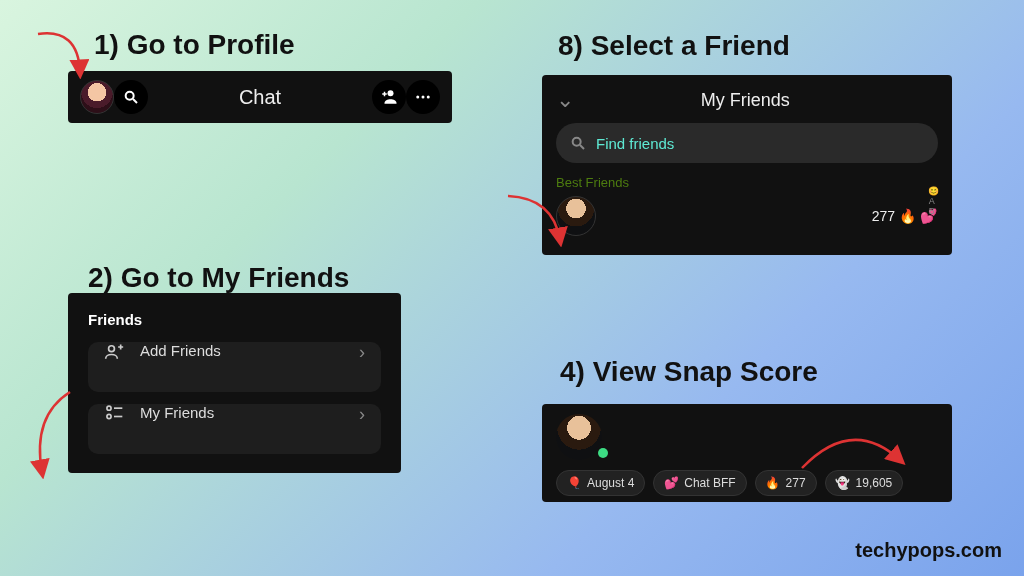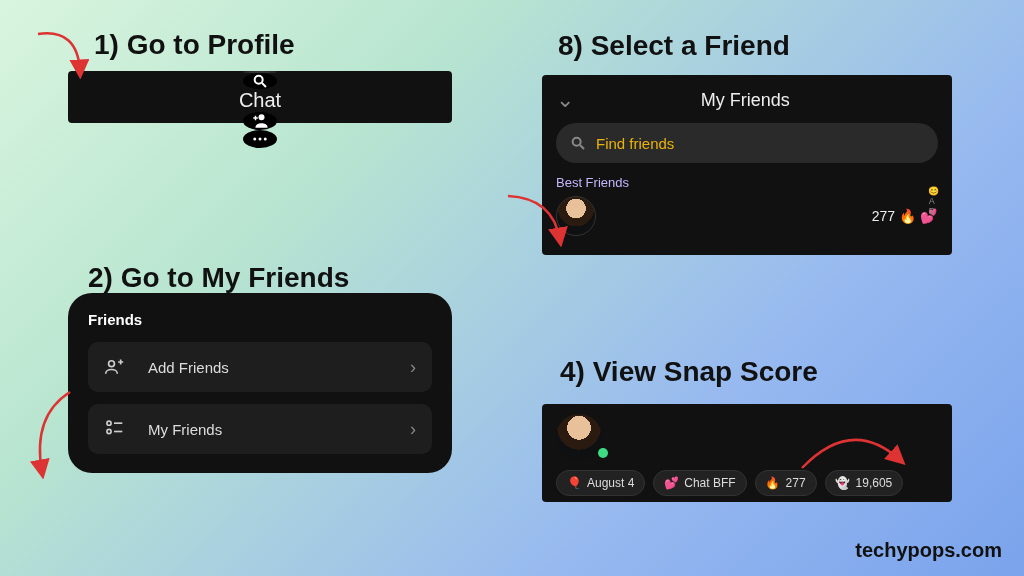--- a/index.html
+++ b/index.html
@@ -20,59 +20,57 @@
   .panel {
     position: absolute;
     background: #111;
     color: #eee;
     border-radius: 4px;
   }
   
   .chat-bar {
     left: 68px; top: 71px; width: 384px; height: 52px;
     display: flex; align-items: center; padding: 0 12px;
-    flex-direction: column;
   }
   .avatar-sm {
     width: 34px; height: 34px; border-radius: 50%;
     background: radial-gradient(circle at 50% 35%, #f4c6a4 0 35%, #4a1b2a 35% 60%, #2d0f18 60% 100%);
     border: 1px solid #333;
   }
   .icon-btn {
     width: 34px; height: 34px; border-radius: 50%;
     background: #000; display: flex; align-items:center; justify-content:center;
     color:#fff;
   }
   .chat-title { flex:1; text-align:center; font-size:20px; color:#eee; }
   
   .friends-panel {
-    left: 68px; top: 293px; width: 384px; height: 180px;
+    left: 68px; top: 293px; width: 333px; height: 180px;
     padding: 18px 20px;
-    border-radius: 24px;
   }
   .friends-title { font-size:15px; font-weight:600; color:#fff; margin-bottom:14px; }
   .friend-row {
     background:#1e1e1e; border-radius:10px; height:50px;
-    display:flex; align-items:center; padding:0 16px; margin-bottom:12px;
-    color:#ddd; font-size:15px; gap:24px;
+    display:flex; align-items:flex-start; padding:0 16px; margin-bottom:12px;
+    color:#ddd; font-size:15px; gap:16px;
   }
   .friend-row .chev { margin-left:auto; color:#888; font-size:18px; }
   .friend-row svg { flex-shrink:0; }
   
   .myfriends-panel {
     left: 542px; top: 75px; width: 410px; height: 180px;
     padding: 10px 14px;
   }
   .mf-header { display:flex; align-items:center; gap:12px; height:30px; }
   .mf-title { flex:1; text-align:center; font-size:18px; color:#eee; }
   .search-bar {
     background:#2a2a2a; border-radius:22px; height:40px; margin-top:8px;
-    display:flex; align-items:center; padding:0 14px; gap:10px; color:#eab308; font-size:15px;
-  }
-  .bf-label { font-size:13px; color:#c4b5fd; margin-top:12px; }
+    display:flex; align-items:center; padding:0 14px; gap:10px; color:#5eead4; font-size:15px;
+  }
+  .bf-label { font-size:13px; color:#4d7c0f; margin-top:12px; }
   .bf-row { display:flex; align-items:center; margin-top:6px; gap:10px; position:relative; }
   .avatar-friend {
     width:40px; height:40px; border-radius:50%;
     background: radial-gradient(circle at 50% 30%, #e8c19a 0 30%, #2a1a0f 30% 55%, #0f1012 55% 100%);
     border:1px solid #333;
   }
   .bf-stats { margin-left:auto; display:flex; align-items:center; gap:4px; font-size:14px; color:#eee; }
   .side-letters { position:absolute; right:-2px; top:-10px; font-size:9px; color:#888; line-height:10px; }
   
   .score-panel {

